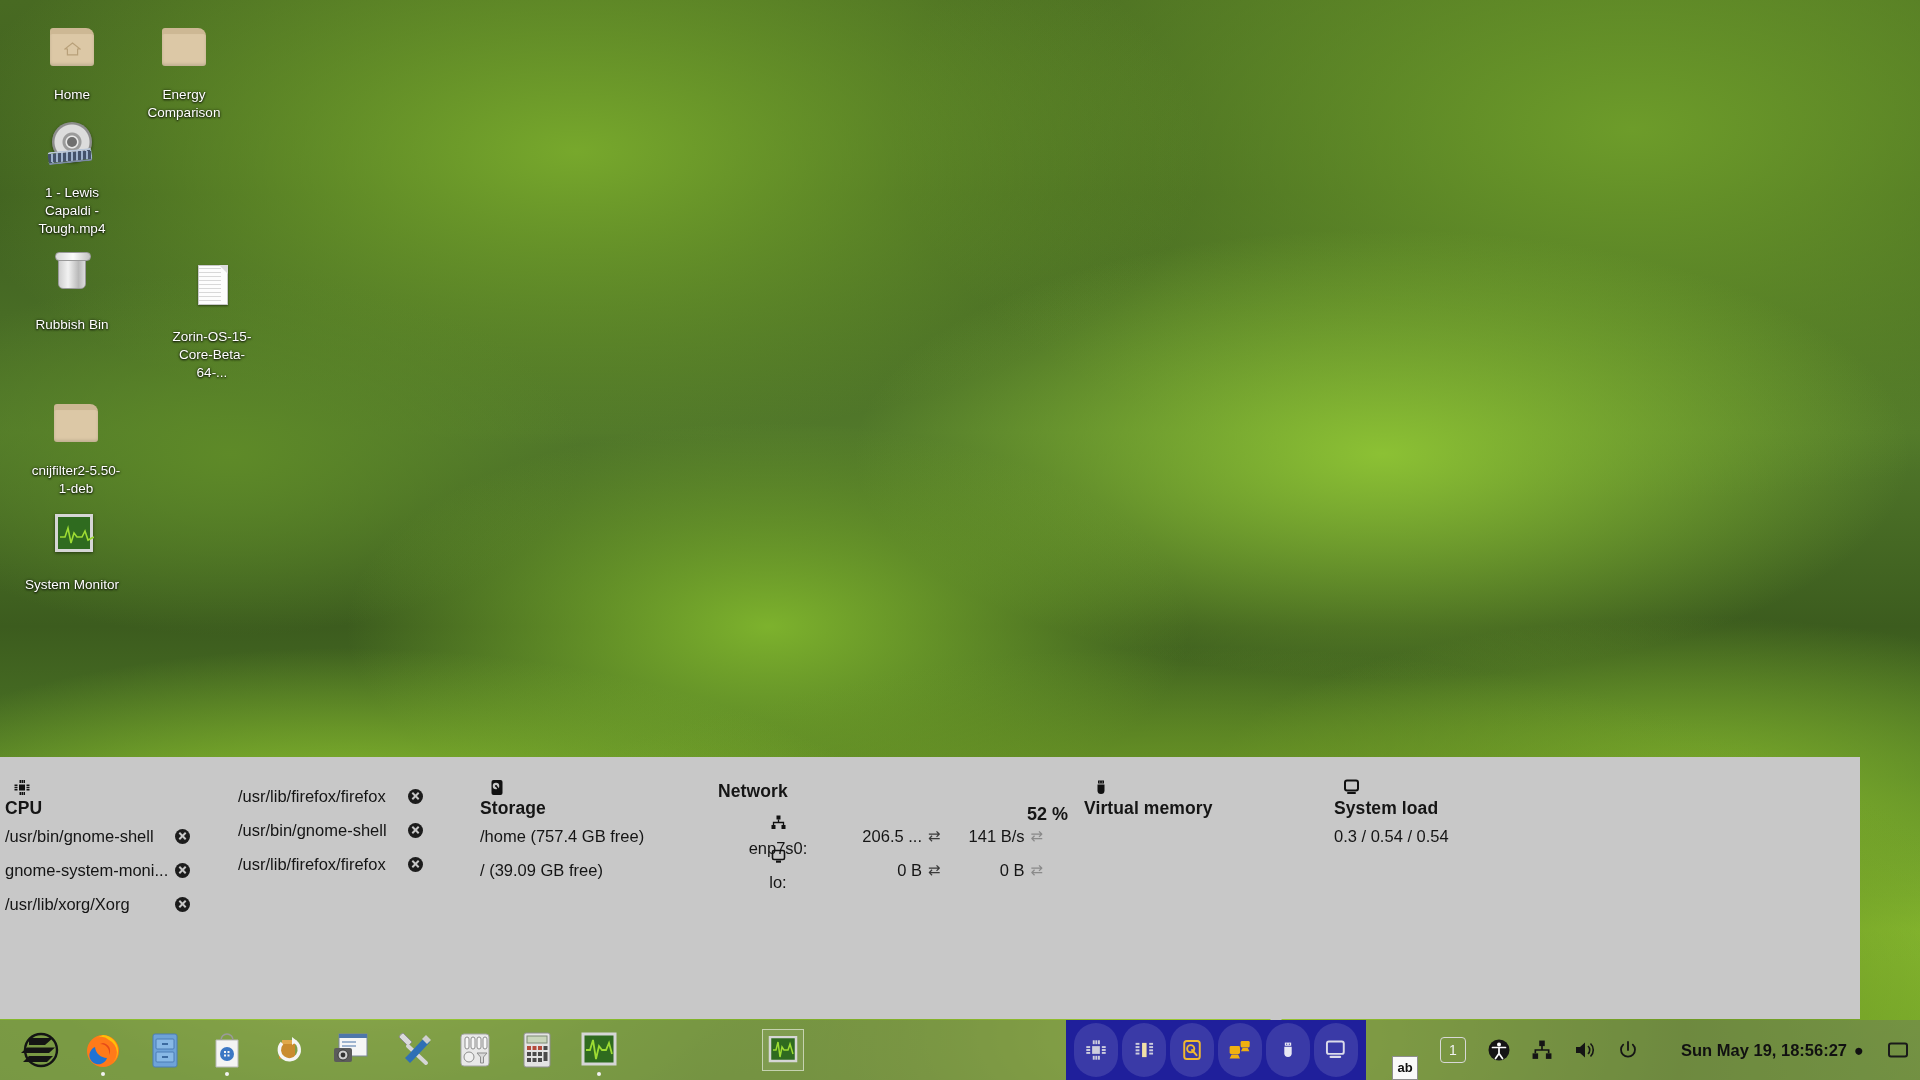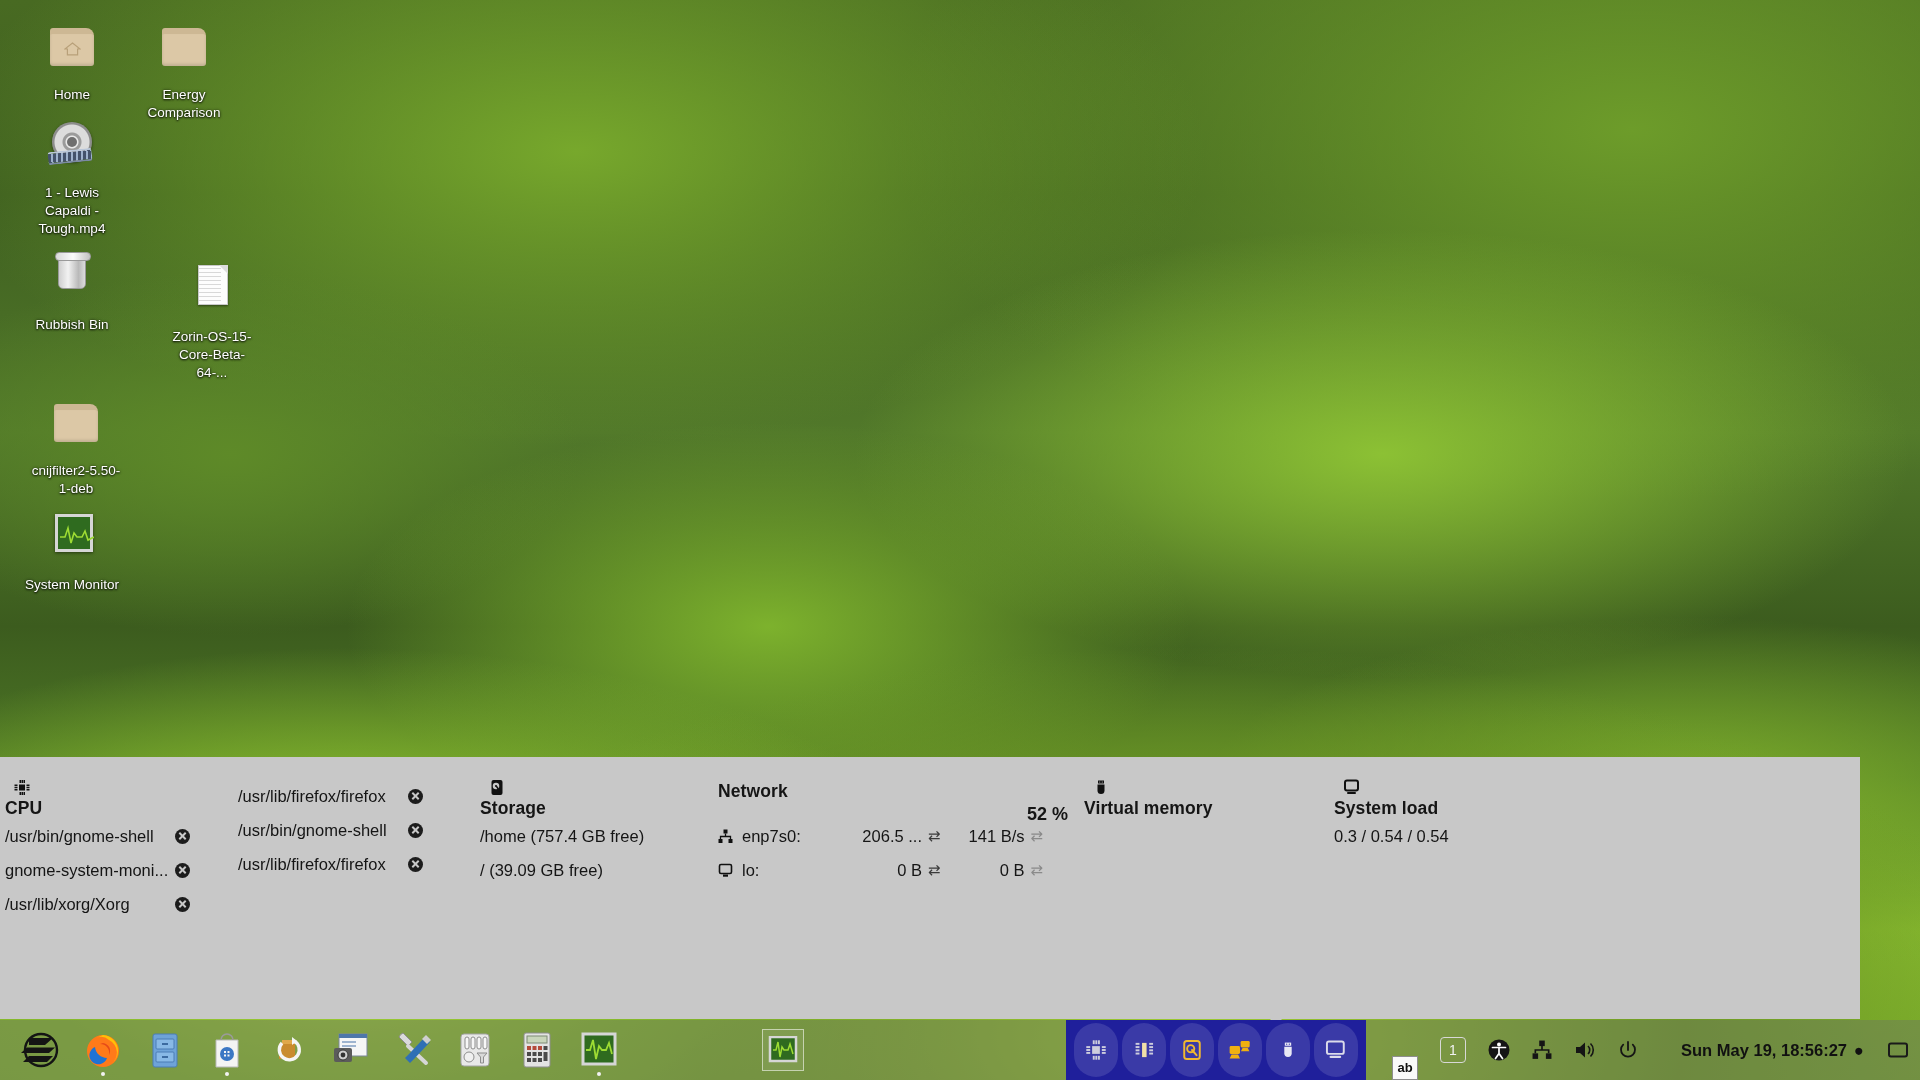--- a/index.html
+++ b/index.html
@@ -105,21 +105,21 @@
   
   #col-cpu  { width: 234px; padding-left: 5px; }
   #col-ram  { width: 234px; padding-left: 4px; }
   #col-storage { width: 240px; padding-left: 12px; }
   #col-network { width: 360px; padding-left: 10px; }
   #col-vmem  { width: 250px; padding-left: 16px; }
   #col-load  { width: 330px; padding-left: 16px; }
 
   .cpu-proc { width: 170px; overflow:hidden; }
   .ram-proc { width: 170px; overflow:hidden; }
-  .net-name { width: 120px; display:flex; align-items:center; gap:9px; }
+  .net-name { width: 120px; display:flex; align-items:center; gap:9px;flex-direction:column; }
   .net-val { width: 84px; text-align:right; }
 
   
   #taskbar {
     position:absolute; left:0; bottom:0; width:1920px; height:60px;
     background: rgba(108,118,98,0.45);
     display:flex; align-items:center;
   }
   .launchers { display:flex; align-items:center; gap: 0px; padding-left: 10px; }
   .launcher { width: 62px; height: 58px; display:flex; align-items:center; justify-content:center;

